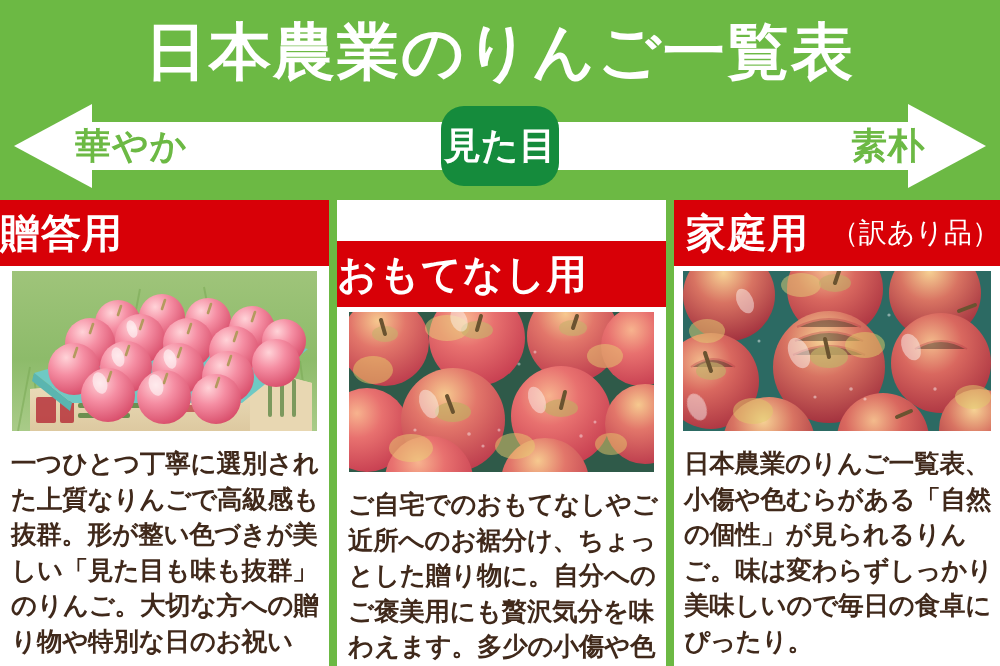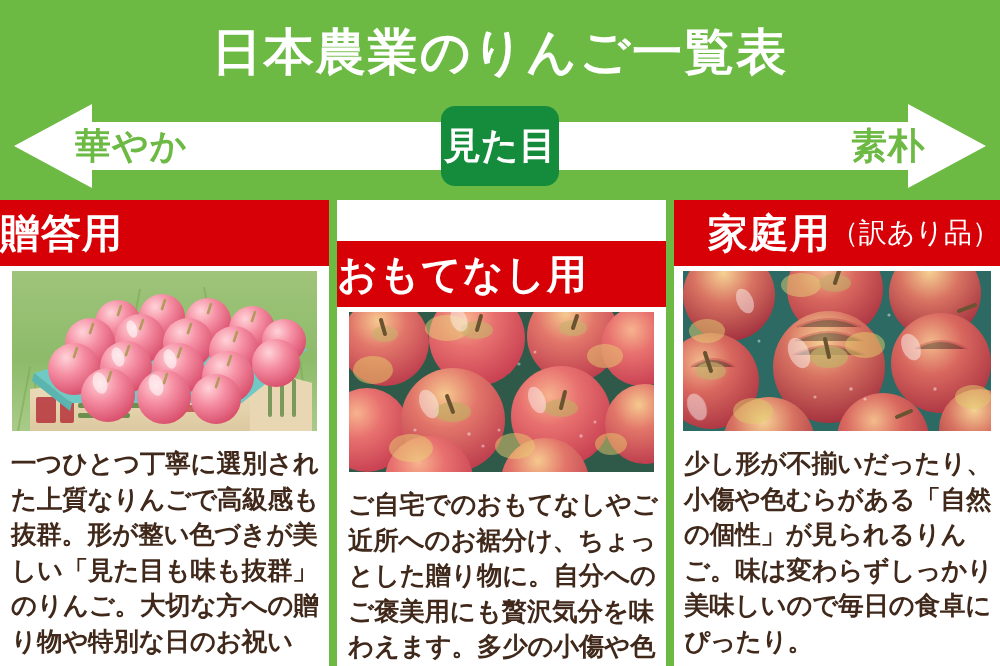--- a/index.html
+++ b/index.html
@@ -29,21 +29,21 @@
     height: 200px;
     background: #6cb944;
     overflow: hidden;
   }
   .main-title {
     position: absolute;
     left: 0; top: 12px;
     width: 1000px;
     text-align: center;
     color: #ffffff;
-    font-size: 50px;
+    font-size: 62px;
     font-weight: bold;
     letter-spacing: 2px;
     line-height: 80px;
     white-space: nowrap;
   }
 
   
   .arrowbar {
     position: absolute;
     left: 0; top: 104px;
@@ -87,21 +87,21 @@
   .arrow-label.right { right: 75px; }
 
   .center-badge {
     position: absolute;
     left: 50%;
     transform: translateX(-50%);
     top: 2px;
     width: 118px;
     height: 80px;
     background: #158b3c;
-    border-radius: 14px;
+    border-radius: 23px;
     color: #ffffff;
     font-size: 37px;
     font-weight: bold;
     line-height: 80px;
     text-align: center;
     letter-spacing: 0px;
     white-space: nowrap;
   }
 
   
@@ -148,21 +148,21 @@
     font-weight: bold;
     letter-spacing: 1px;
     line-height: 66px;
   }
   .col-header .ch-sub {
     font-size: 28px;
     font-weight: normal;
     line-height: 66px;
     letter-spacing: 0px;
   }
-  .col-2 .col-header { justify-content: flex-end; padding-left: 12px; }
+  .col-2 .col-header { justify-content: space-between; padding-left: 12px; }
 
   
   .photo {
     position: absolute;
     left: 12px;
     top: 71px;
     width: 305px;
     height: 160px;
     overflow: hidden;
     background: #cbd8b0;
@@ -462,17 +462,17 @@
             <ellipse cx="14" cy="136" rx="9" ry="14" transform="rotate(-24 14 136)"></ellipse>
             <circle cx="168" cy="118" r="1.8"></circle>
               <circle cx="182" cy="128" r="1.6"></circle>
             <circle cx="132" cy="126" r="1.6"></circle>
               <circle cx="252" cy="118" r="1.7"></circle>
             <circle cx="76" cy="70" r="1.5"></circle>
               <circle cx="206" cy="44" r="1.6"></circle>
           </g>
         </svg>
       </div>
-      <div class="col-text">少し形が不揃いだったり、小傷や色むらがある「自然の個性」が見られるりんご。味は変わらずしっかり美味しいので毎日の食卓にぴったり。</div>
+      <div class="col-text">日本農業のりんご一覧表、小傷や色むらがある「自然の個性」が見られるりんご。味は変わらずしっかり美味しいので毎日の食卓にぴったり。</div>
     </div>
 
   </div>
 </div>
 
 </body></html>

